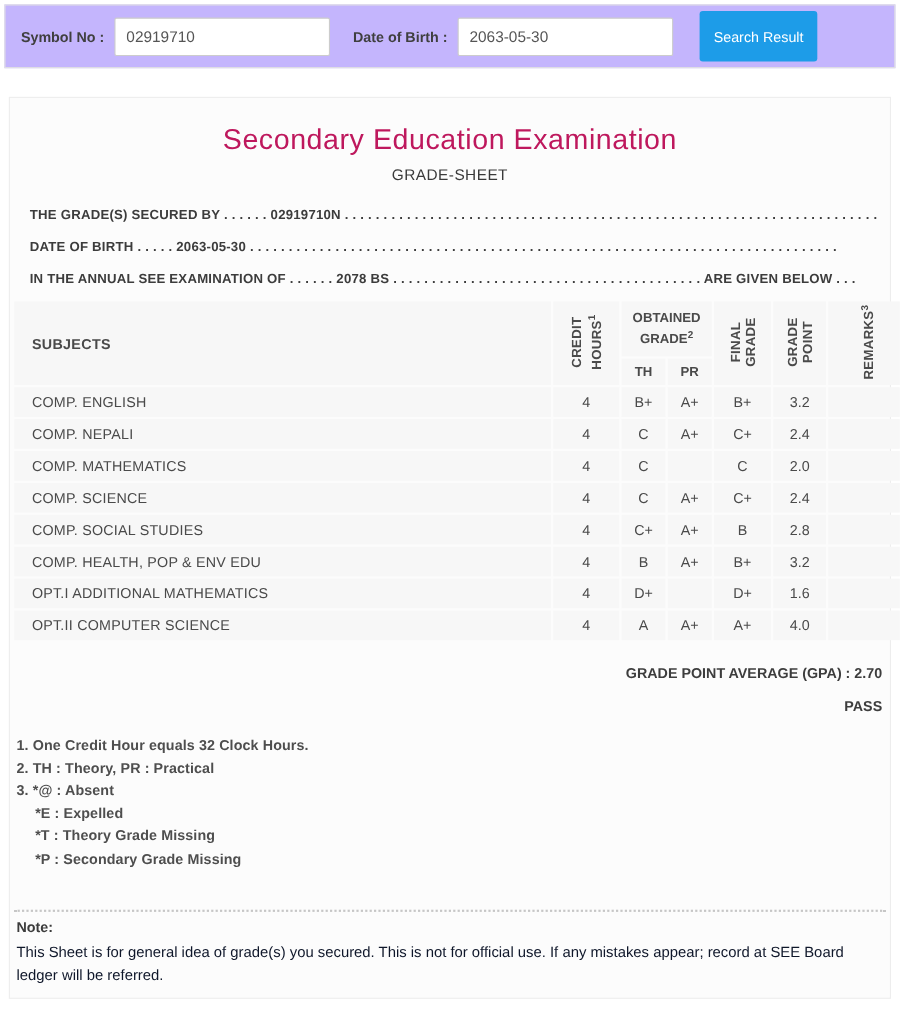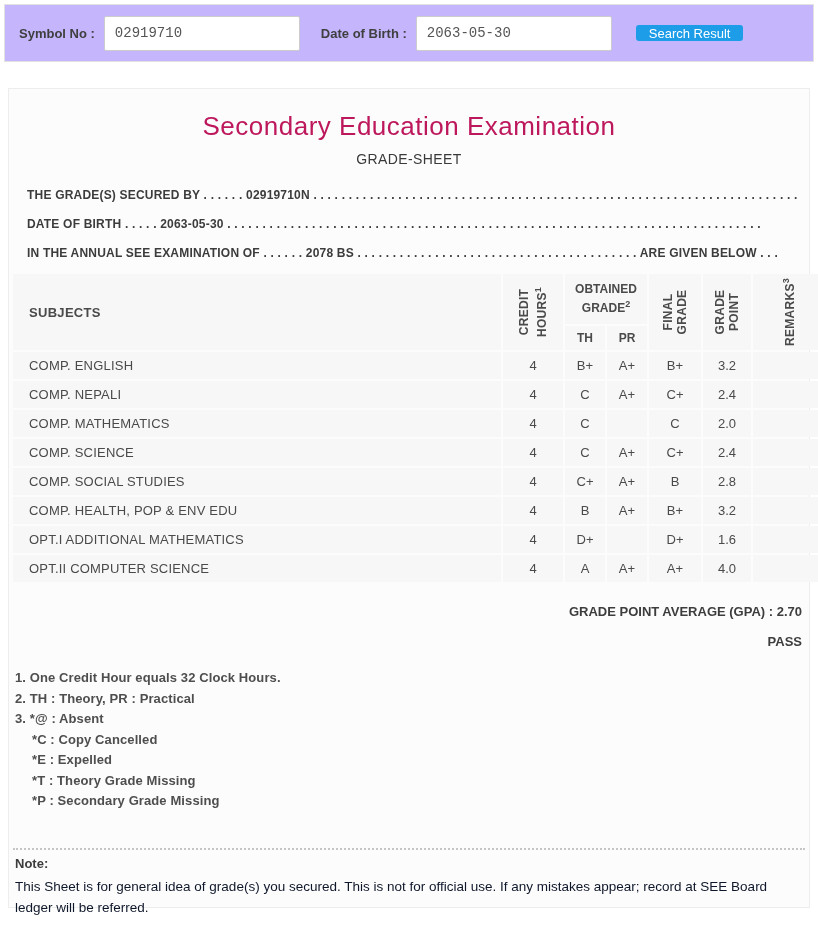--- a/index.html
+++ b/index.html
@@ -9,25 +9,25 @@
   
   .topbar {
     margin: 4px 4px 0 4px; height: 58px; background: #c4b5fd;
     border: 1px solid #e2e2e2; display: flex; align-items: center;
     padding-left: 14px;
   }
   .topbar label { font-size: 13px; font-weight: 700; color: #3f3f3f; }
   .topbar input {
     height: 35px; width: 196px; margin-left: 9px; border: 1px solid #ccc;
     border-radius: 2px; background: #fff; padding: 0 10px; font-size: 14px;
-    color: #555; font-family: Liberation Mono, monospace; outline: none;
+    color: #555; font-family: Liberation Sans, sans-serif; outline: none;
   }
   .lbl-dob { margin-left: 21px; }
   .btn-search {
-    margin-left: 24px; height: 16px; padding: 0 13px; background: #1d9ce8;
+    margin-left: 24px; height: 46px; padding: 0 13px; background: #1d9ce8;
     color: #fff; border: none; border-radius: 3px; font-size: 13px;
     font-family: "Liberation Sans", sans-serif; cursor: pointer;
   }
 
   
   .panel {
     margin: 26px 8px 0 8px; height: 820px; background: #fcfcfc;
     border: 1px solid #ededed; padding-top: 22px;
   }
   .title { text-align: center; font-size: 26px; font-weight: 400; color: #be185d; letter-spacing: .5px; }
@@ -208,21 +208,20 @@
     </tbody>
   </table>
 
   <div class="gpa">GRADE POINT AVERAGE (GPA) : 2.70</div>
   <div class="pass">PASS</div>
 
   <div class="footnotes">
     <div>1. One Credit Hour equals 32 Clock Hours.</div>
     <div>2. TH : Theory, PR : Practical</div>
     <div>3. *@ : Absent</div>
-    <div class="subitem">*C : Copy Cancelled</div>
     <div class="subitem">*E : Expelled</div>
     <div class="subitem">*T : Theory Grade Missing</div>
     <div class="subitem">*P : Secondary Grade Missing</div>
   </div>
 
   <div class="note-sep"></div>
   <div class="note-head">Note:</div>
   <div class="note-body">This Sheet is for general idea of grade(s) you secured. This is not for official use. If any mistakes appear; record at SEE Board ledger will be referred.</div>
 
 </div>

